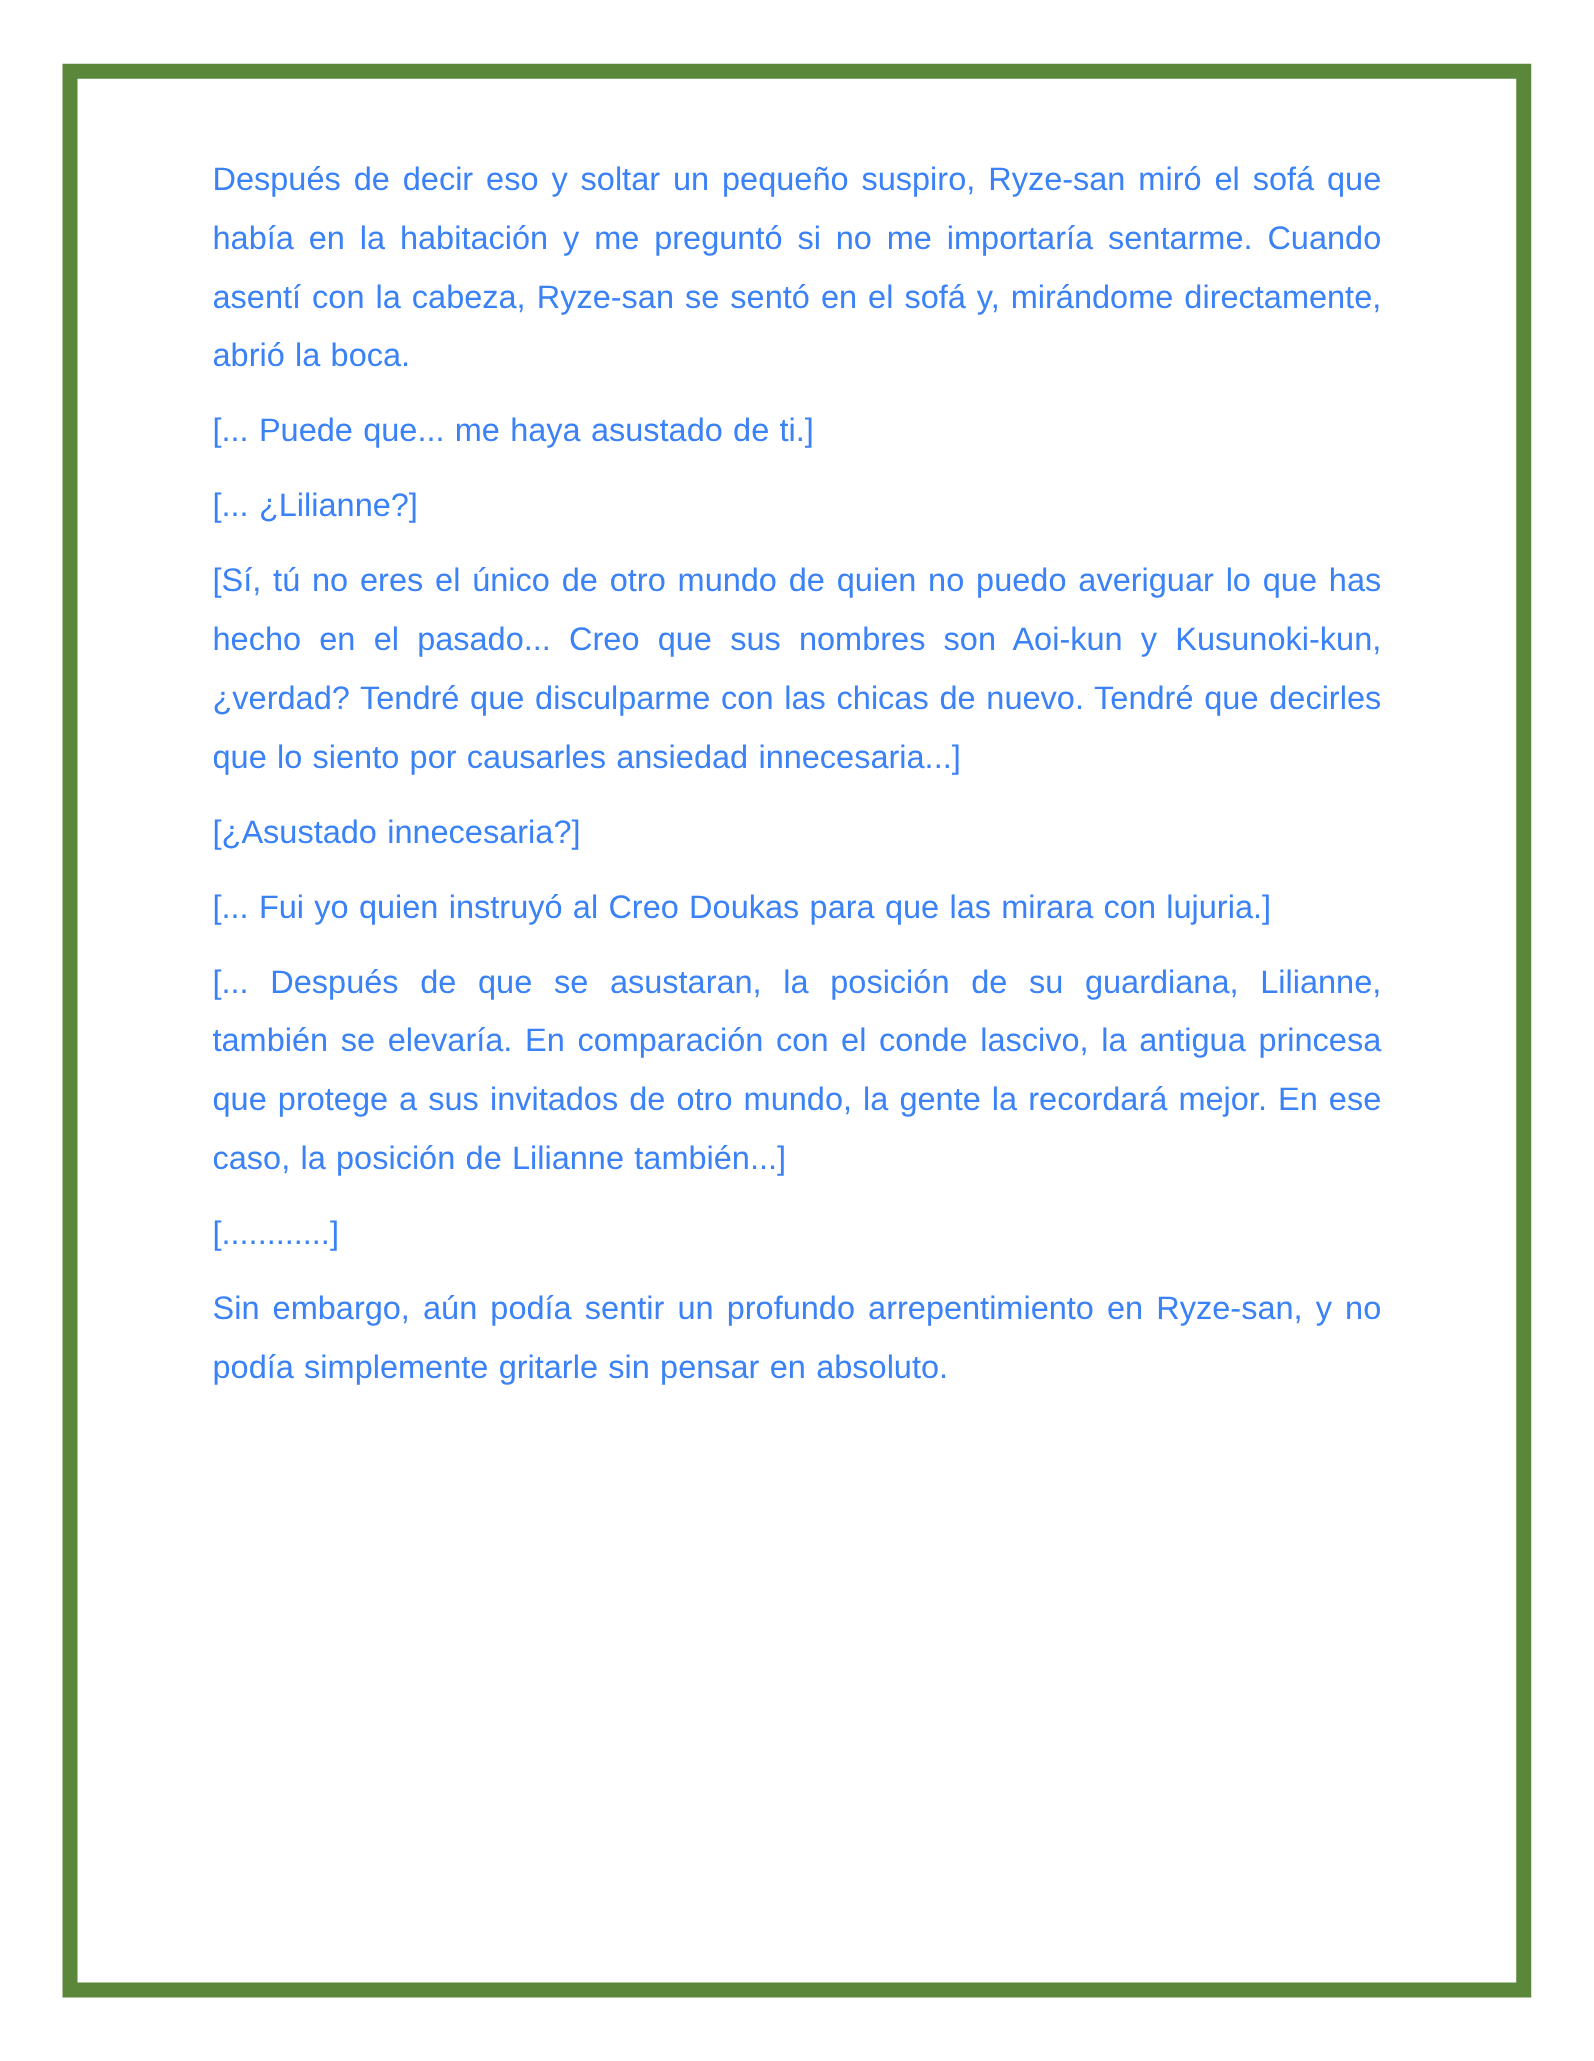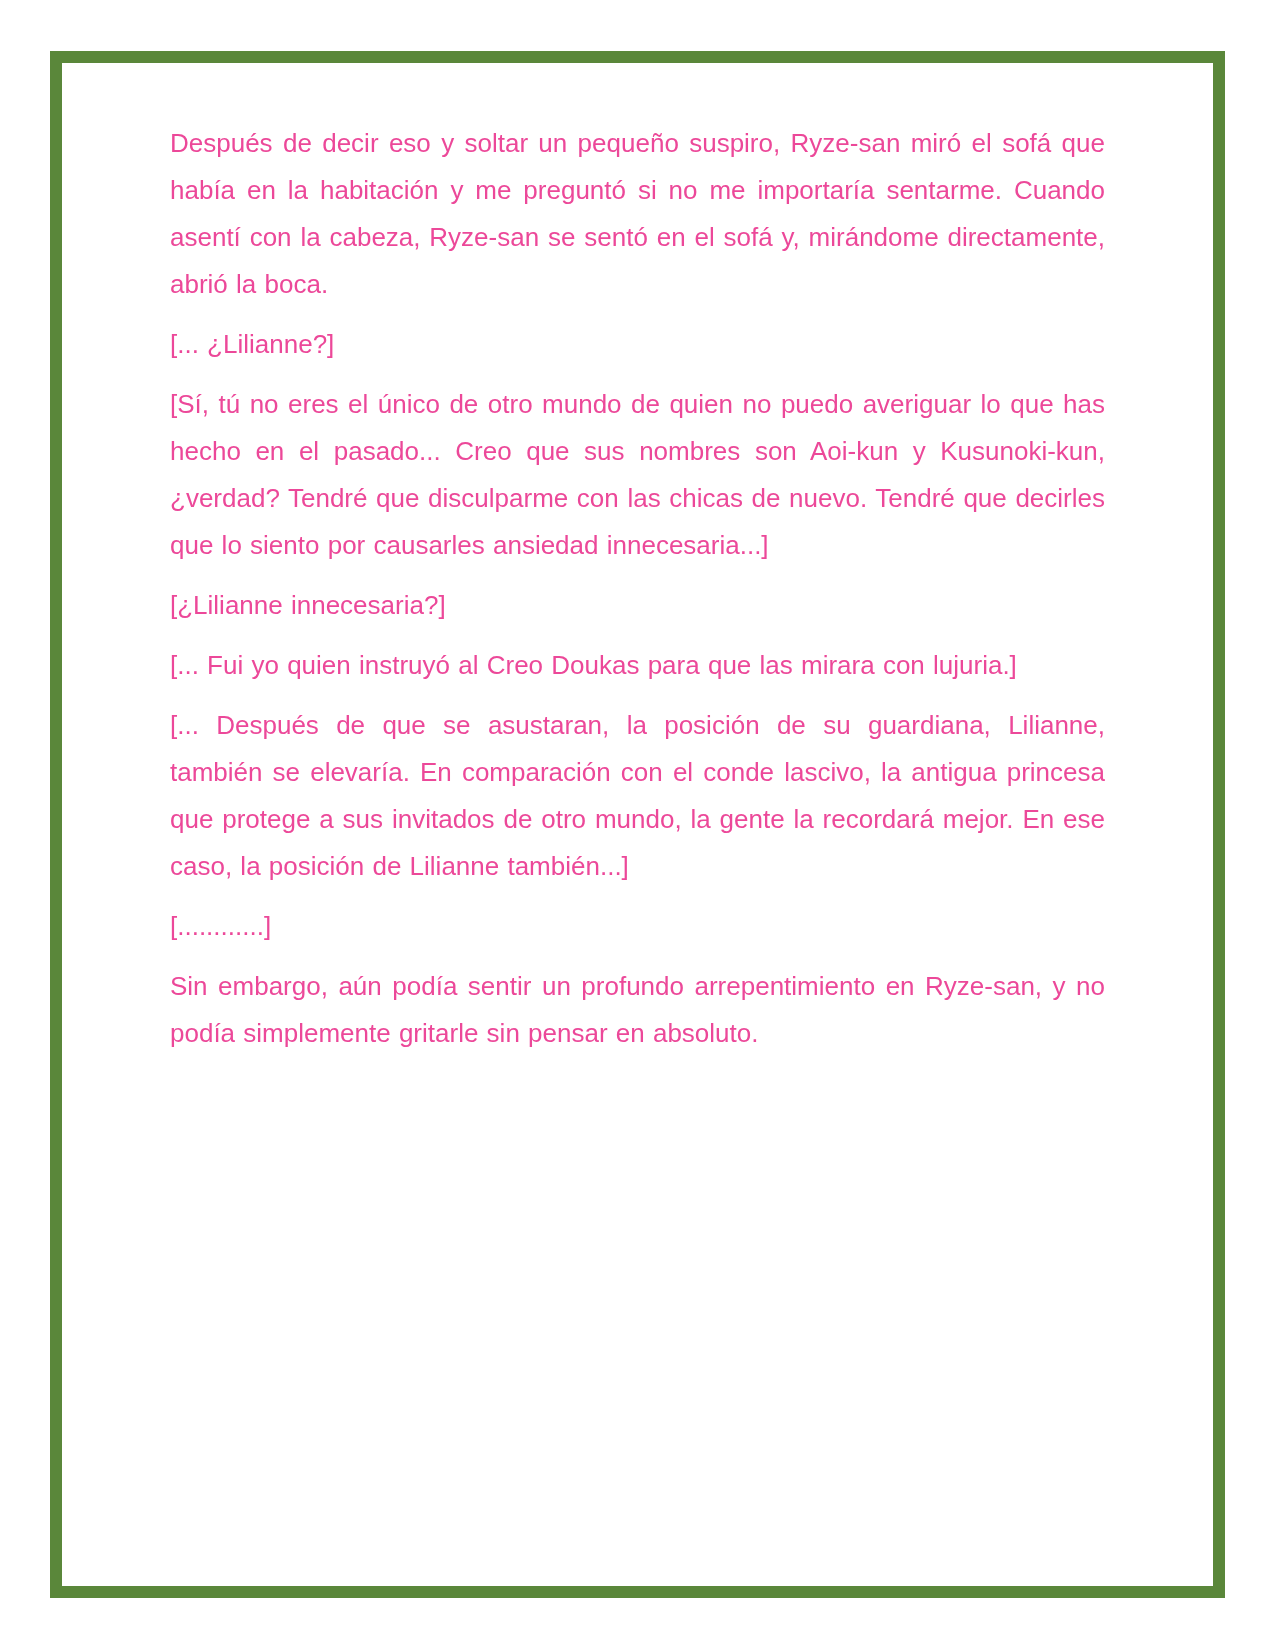--- a/index.html
+++ b/index.html
@@ -28,33 +28,34 @@
     box-sizing: border-box;
     padding: 57px 108px 0 108px;
     width: 100%;
     height: 100%;
     overflow: hidden;
   }
   .page-content p {
     margin: 0 0 13px 0;
     font-size: 26px;
     line-height: 47px;
-    color: #ec4899;
+    color: #3b82f6;
     text-align: justify;
     text-align-last: left;
     word-spacing: 1px;
   }
 </style>
 </head>
 <body>
 
 <div class="page-frame">
   <div class="page-content">
     <p>Después de decir eso y soltar un pequeño suspiro, Ryze-san miró el sofá que había en la habitación y me preguntó si no me importaría sentarme. Cuando asentí con la cabeza, Ryze-san se sentó en el sofá y, mirándome directamente, abrió la boca.</p>
+    <p>[... Puede que... me haya asustado de ti.]</p>
     <p>[... ¿Lilianne?]</p>
     <p>[Sí, tú no eres el único de otro mundo de quien no puedo averiguar lo que has hecho en el pasado... Creo que sus nombres son Aoi-kun y Kusunoki-kun, ¿verdad? Tendré que disculparme con las chicas de nuevo. Tendré que decirles que lo siento por causarles ansiedad innecesaria...]</p>
-    <p>[¿Lilianne innecesaria?]</p>
+    <p>[¿Asustado innecesaria?]</p>
     <p>[... Fui yo quien instruyó al Creo Doukas para que las mirara con lujuria.]</p>
     <p>[... Después de que se asustaran, la posición de su guardiana, Lilianne, también se elevaría. En comparación con el conde lascivo, la antigua princesa que protege a sus invitados de otro mundo, la gente la recordará mejor. En ese caso, la posición de Lilianne también...]</p>
     <p>[............]</p>
     <p>Sin embargo, aún podía sentir un profundo arrepentimiento en Ryze-san, y no podía simplemente gritarle sin pensar en absoluto.</p>
   </div>
 </div>
 
 </body></html>

